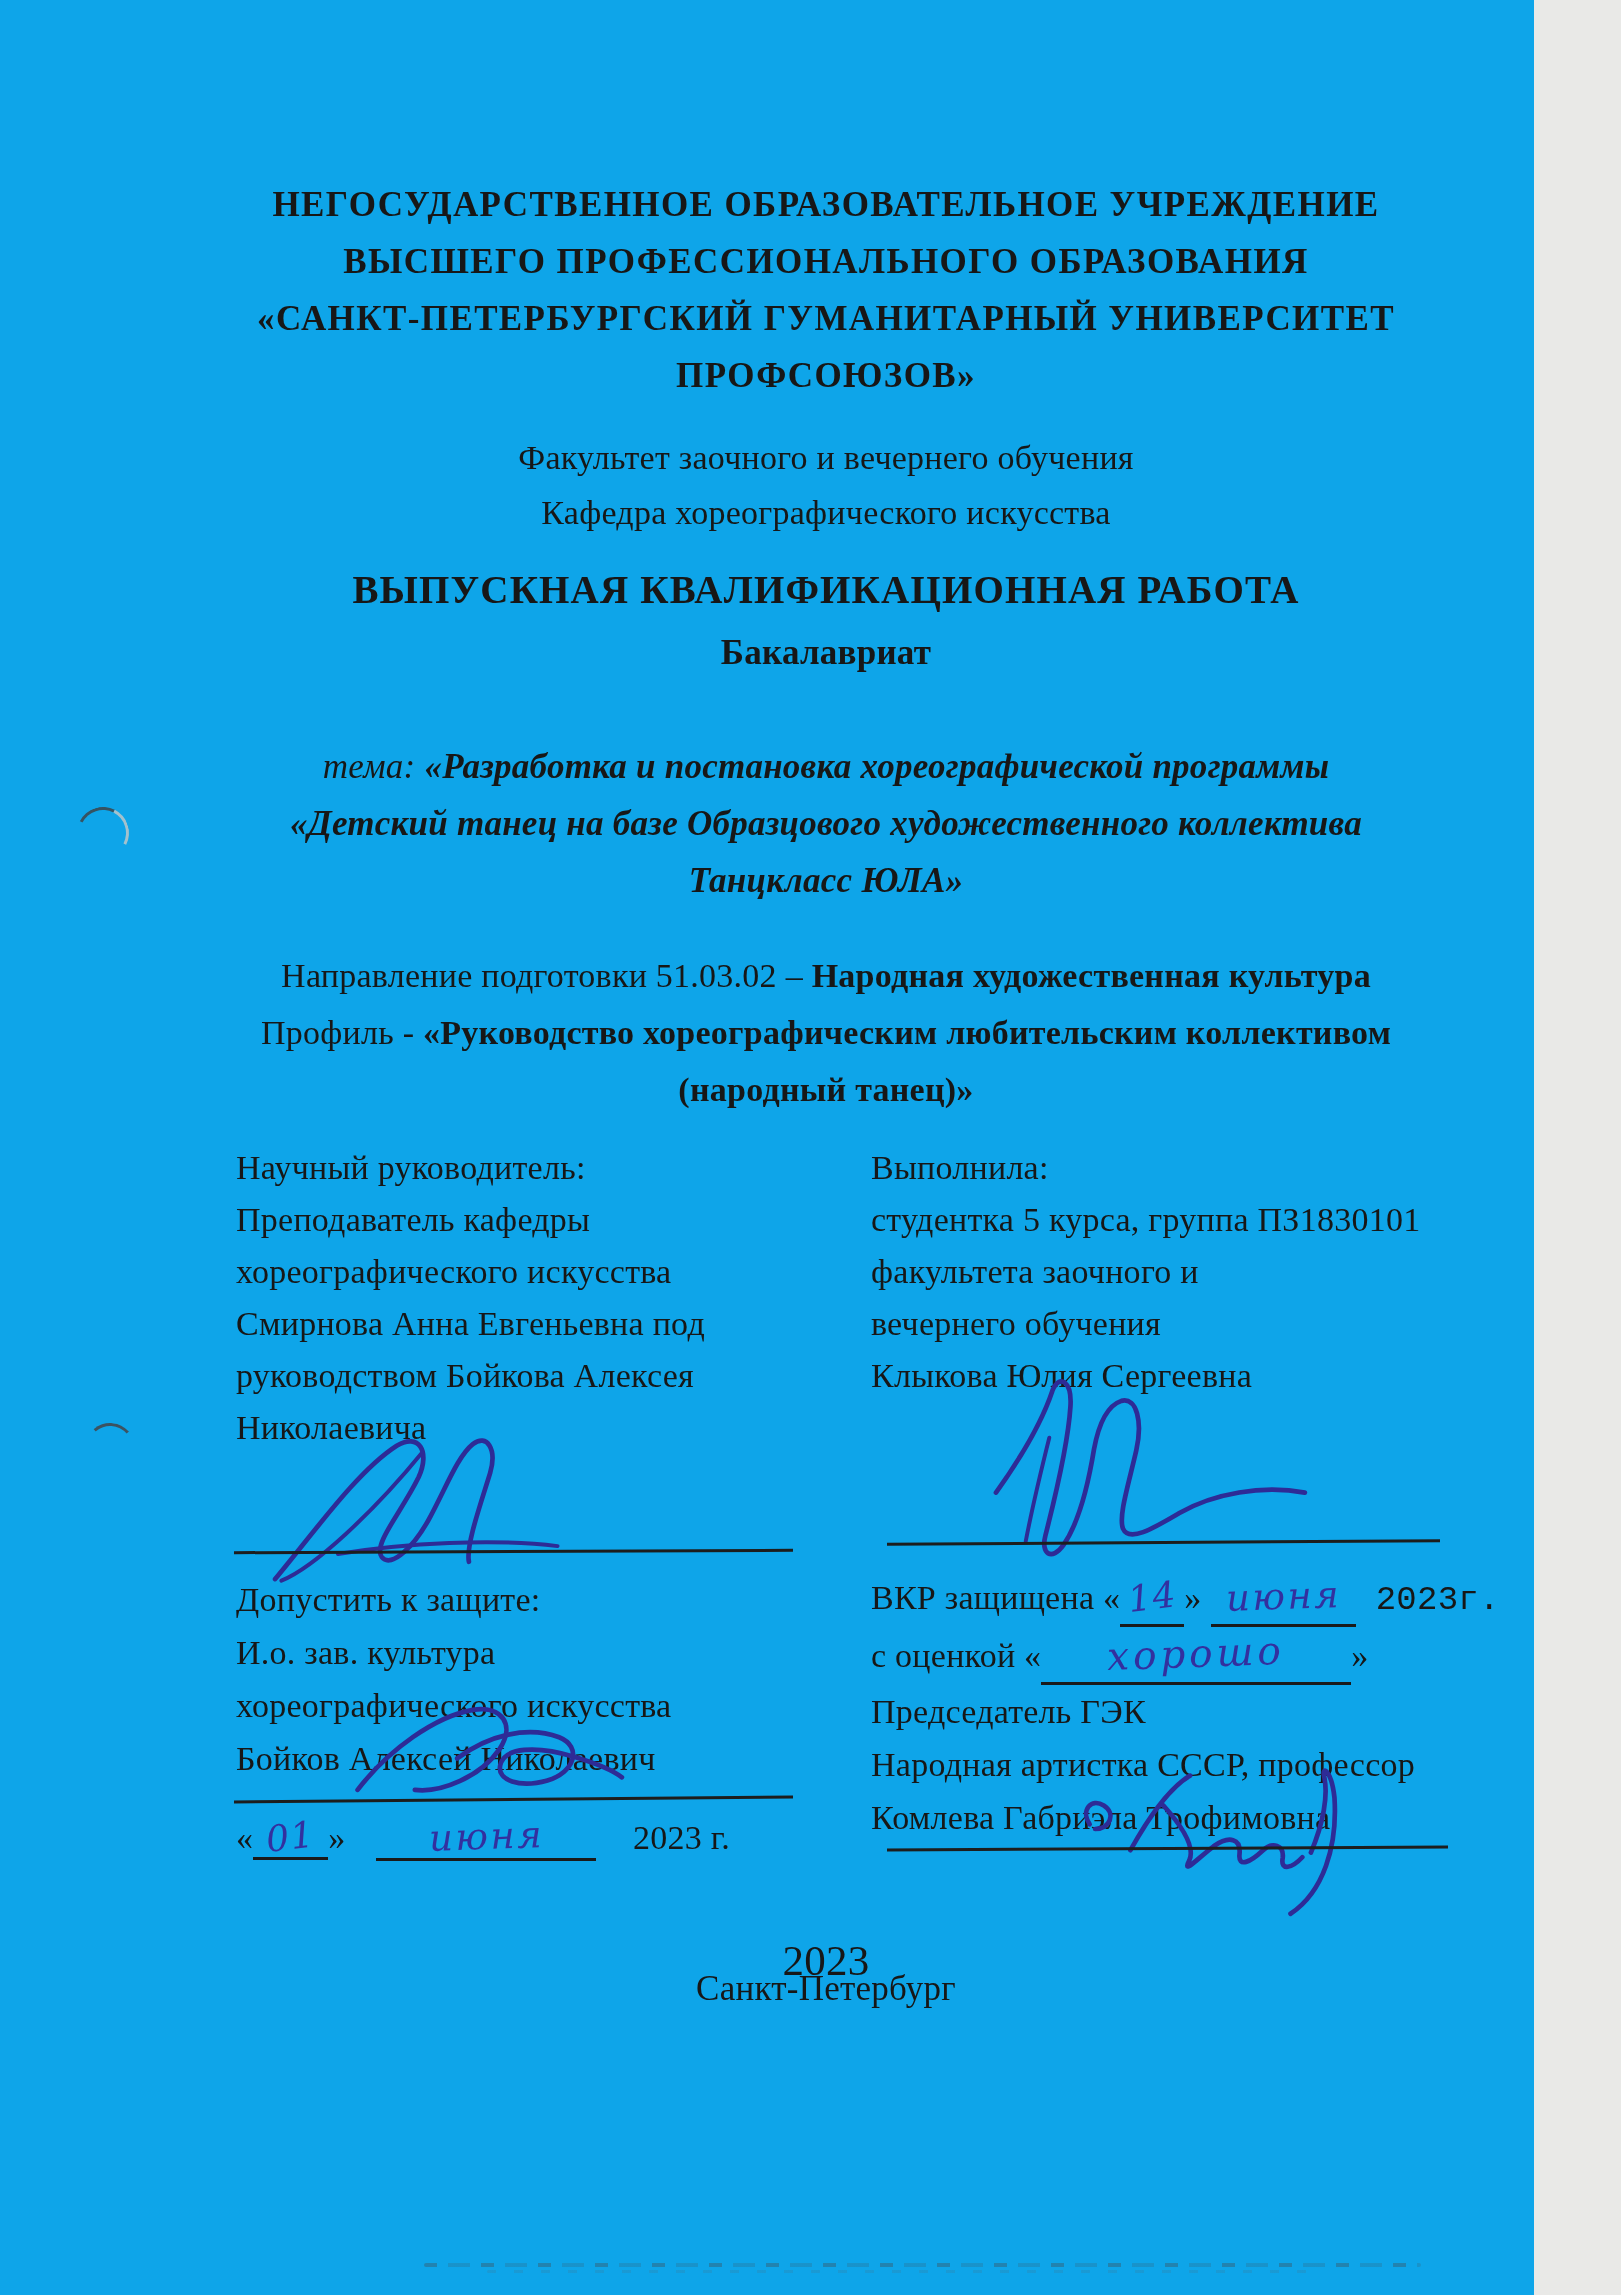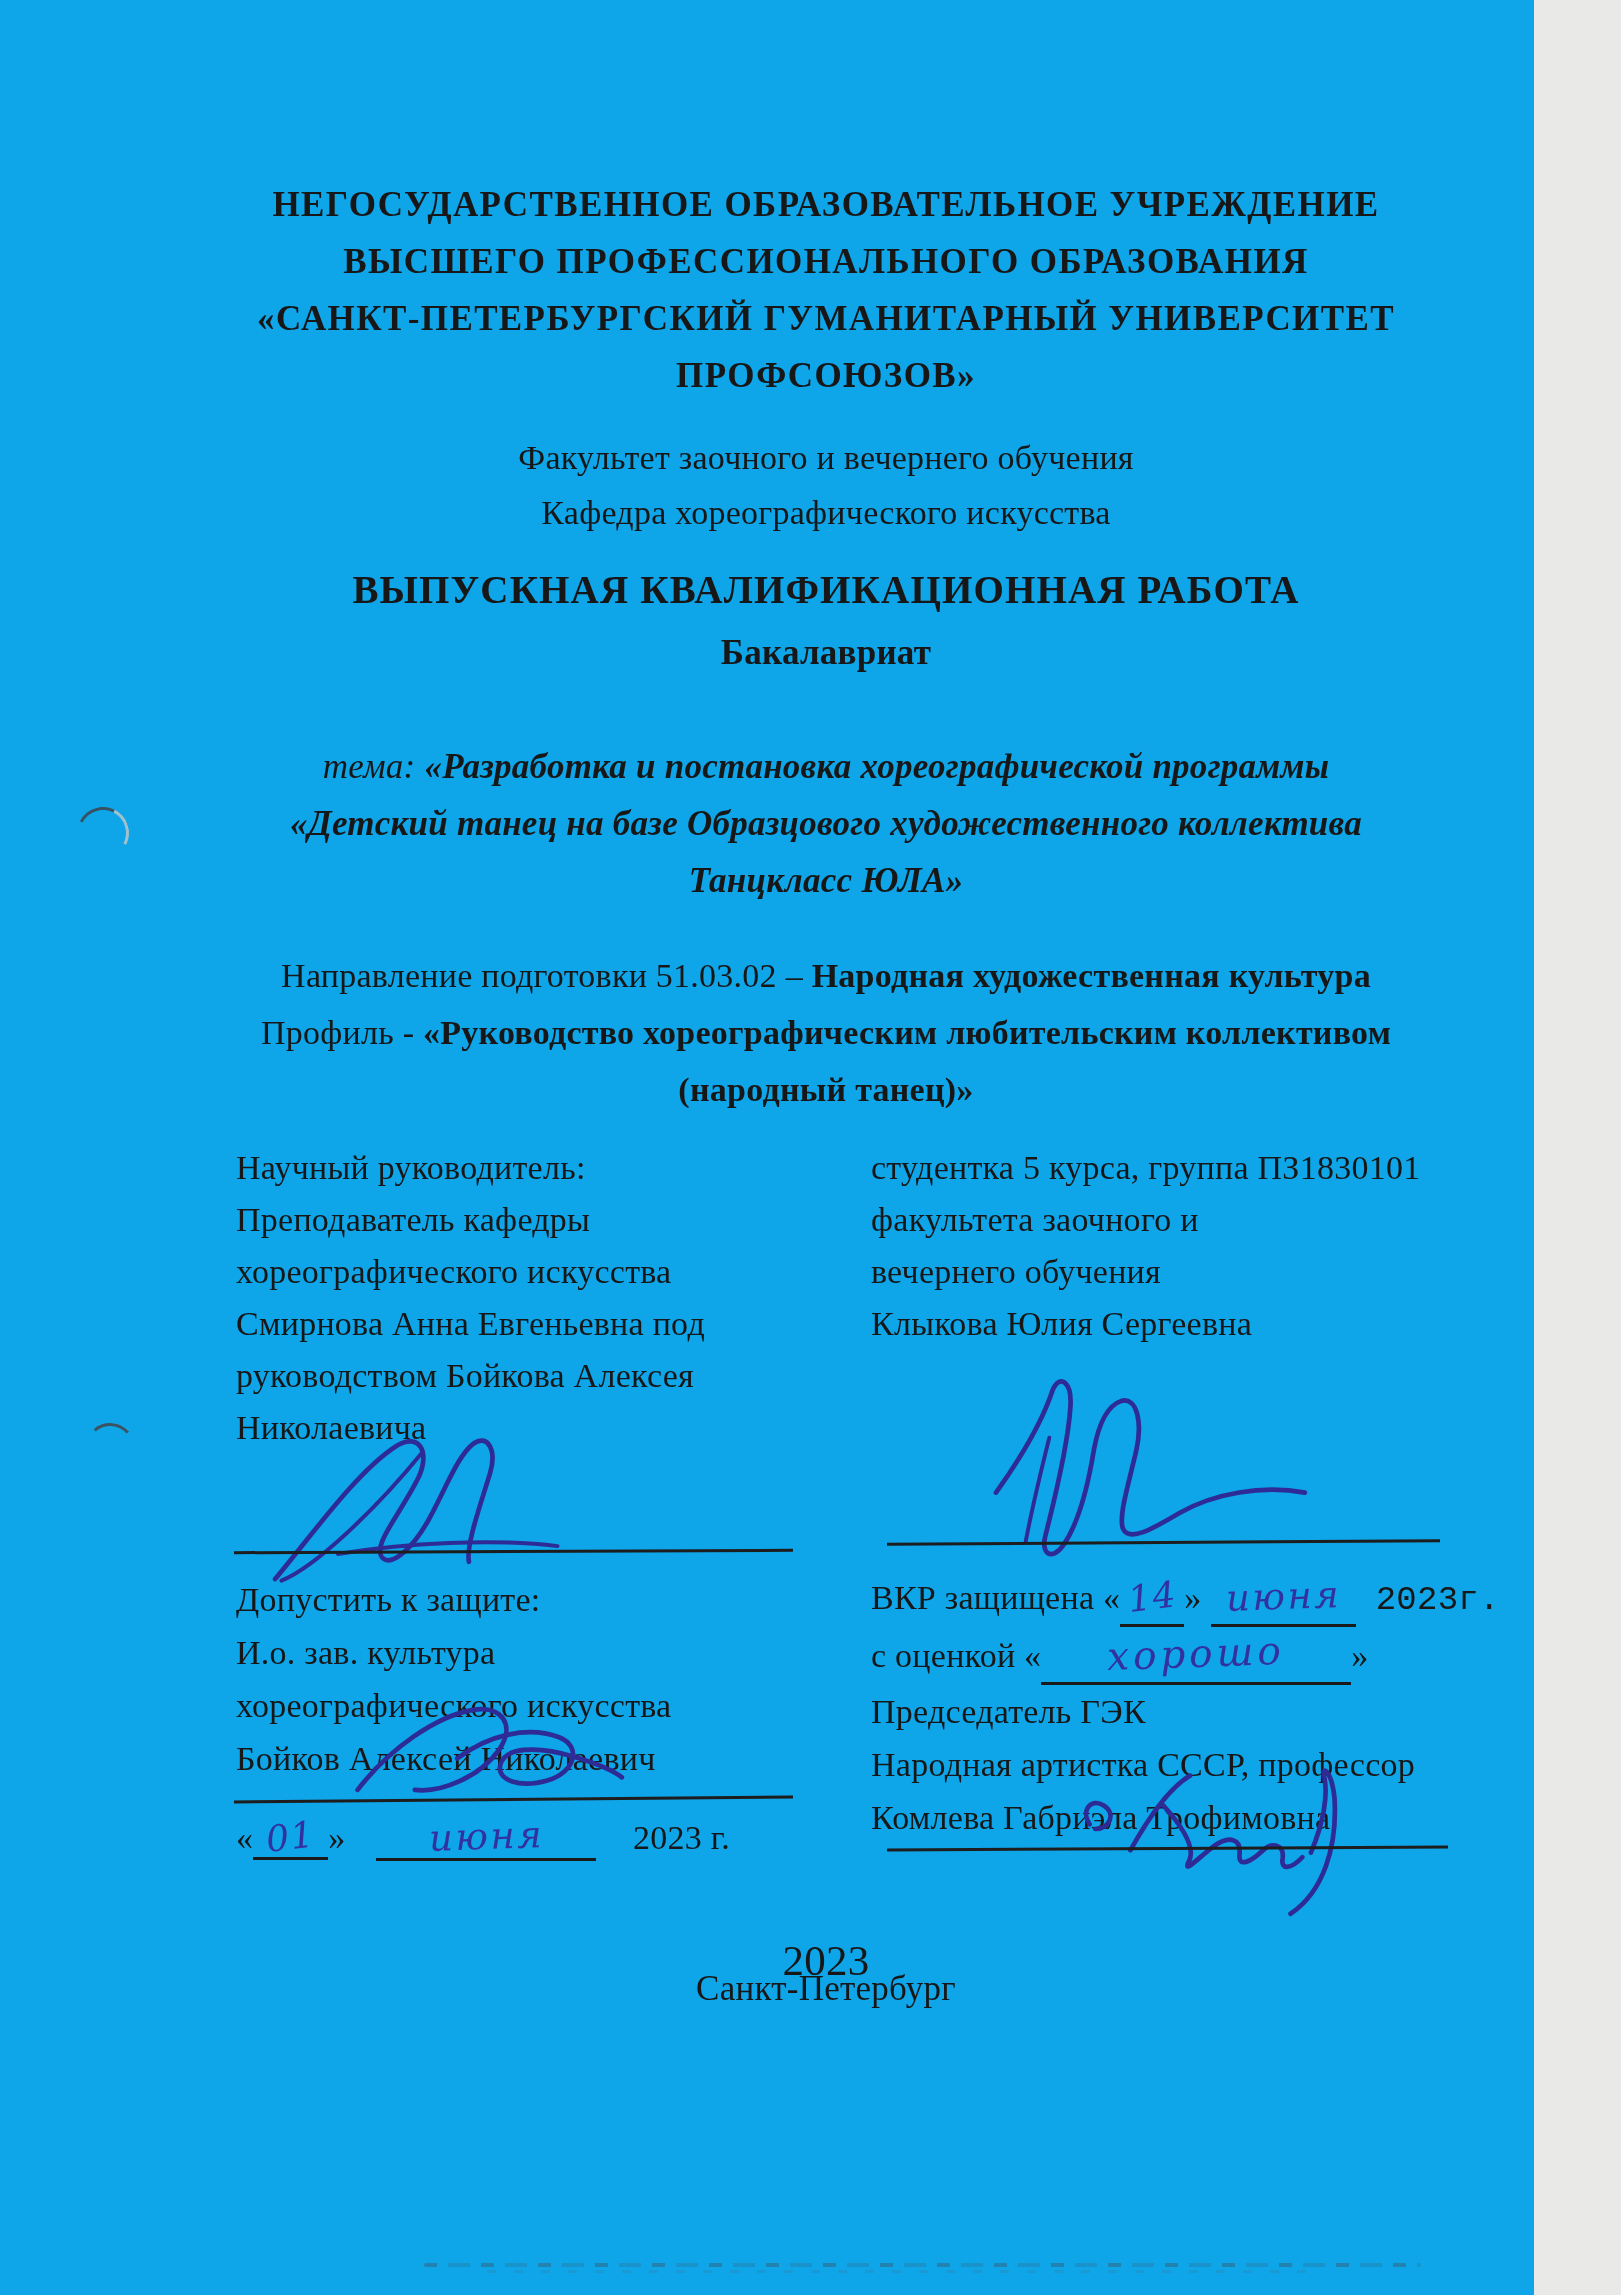--- a/index.html
+++ b/index.html
@@ -88,20 +88,21 @@
   <div class="abs col col-left">
     <div>Научный руководитель:</div>
     <div>Преподаватель кафедры</div>
     <div>хореографического искусства</div>
     <div>Смирнова Анна Евгеньевна под</div>
     <div>руководством Бойкова Алексея</div>
     <div>Николаевича</div>
   </div>
 
   <div class="abs col col-right">
+    <div>Выполнила:</div>
     <div>студентка 5 курса, группа ПЗ1830101</div>
     <div>факультета заочного и</div>
     <div>вечернего обучения</div>
     <div>Клыкова Юлия Сергеевна</div>
   </div>
 
   <svg class="sig abs" style="left:228px;top:1430px;" width="361" height="153" viewBox="0 0 460 195">
     <path stroke-width="6" d="M 60 190 C 110 130, 165 52, 215 20 C 243 3, 258 27, 243 60 C 221 105, 184 146, 196 162 C 208 177, 238 148, 258 110 C 278 73, 293 33, 312 18 C 330 4, 343 24, 334 55 C 321 97, 303 148, 307 168"></path>
     <path stroke-width="5" d="M 248 28 C 185 105, 110 175, 68 192"></path>
     <path stroke-width="5" d="M 140 158 C 225 144, 340 138, 420 148"></path>

